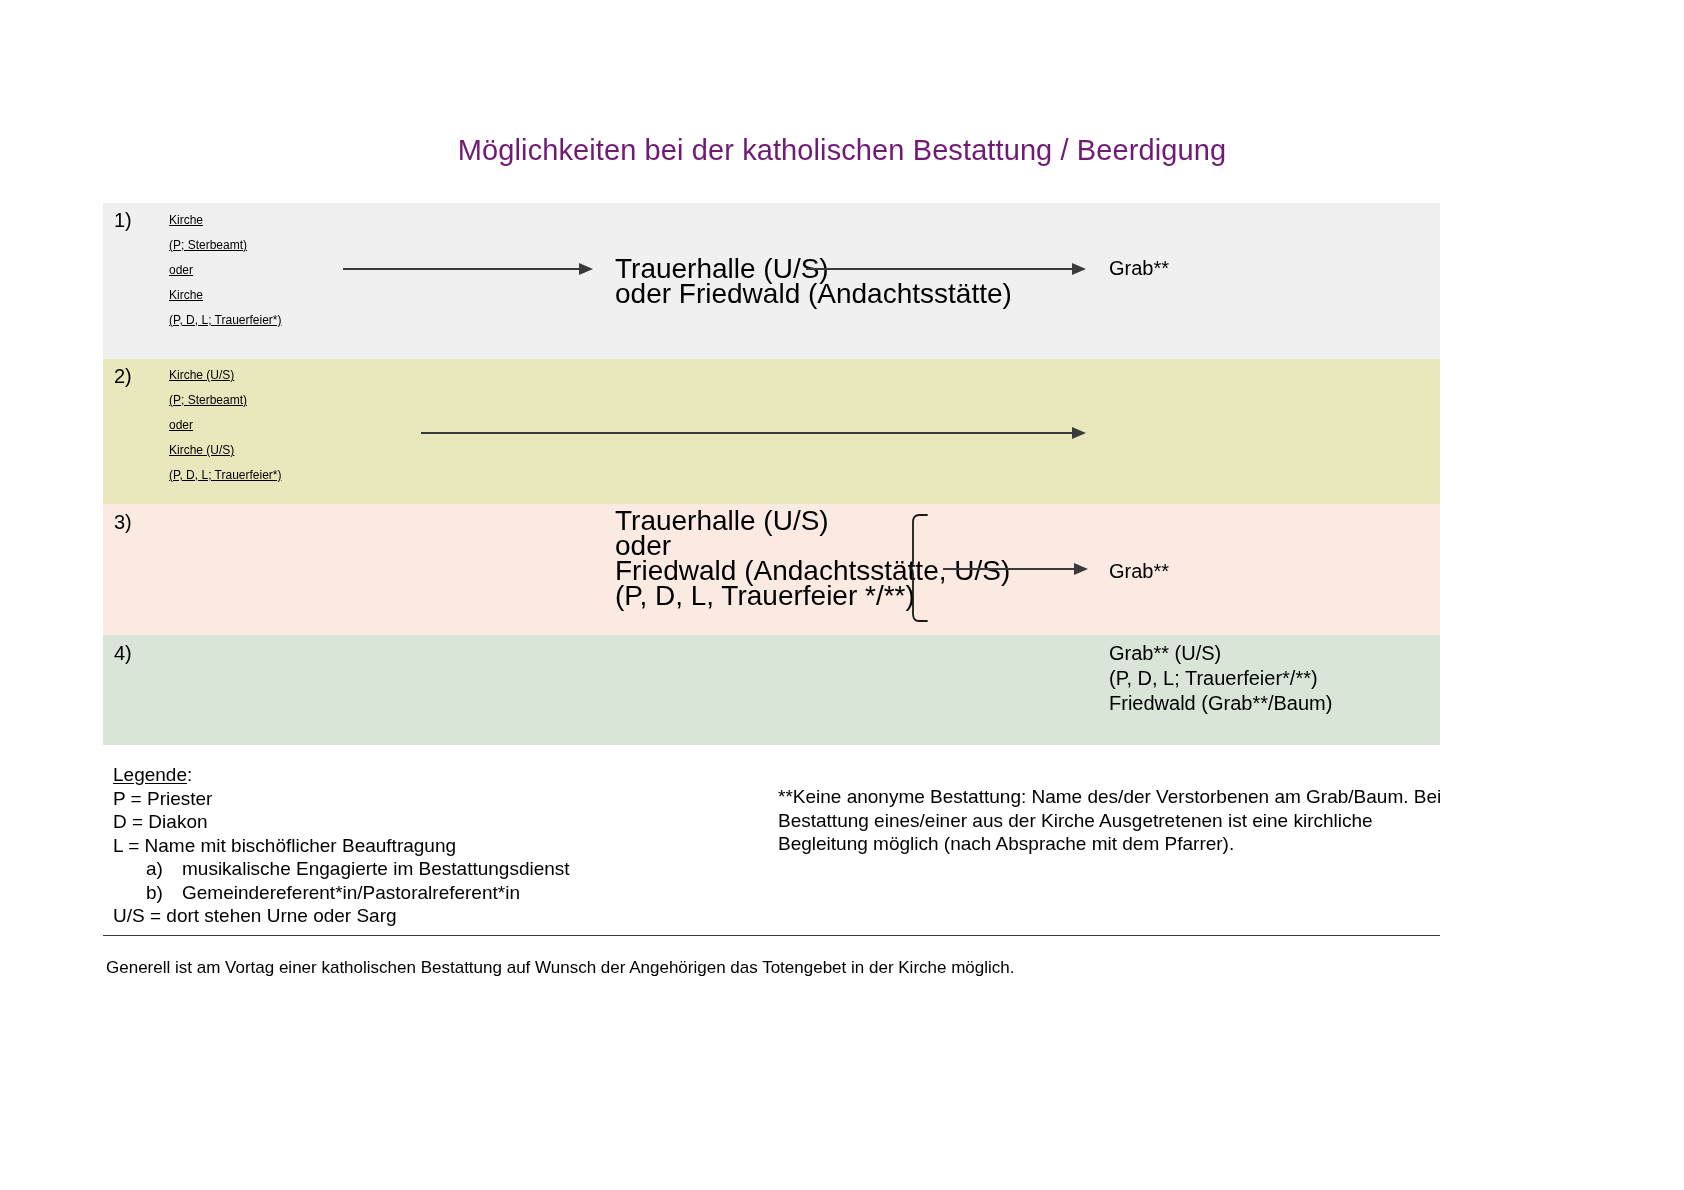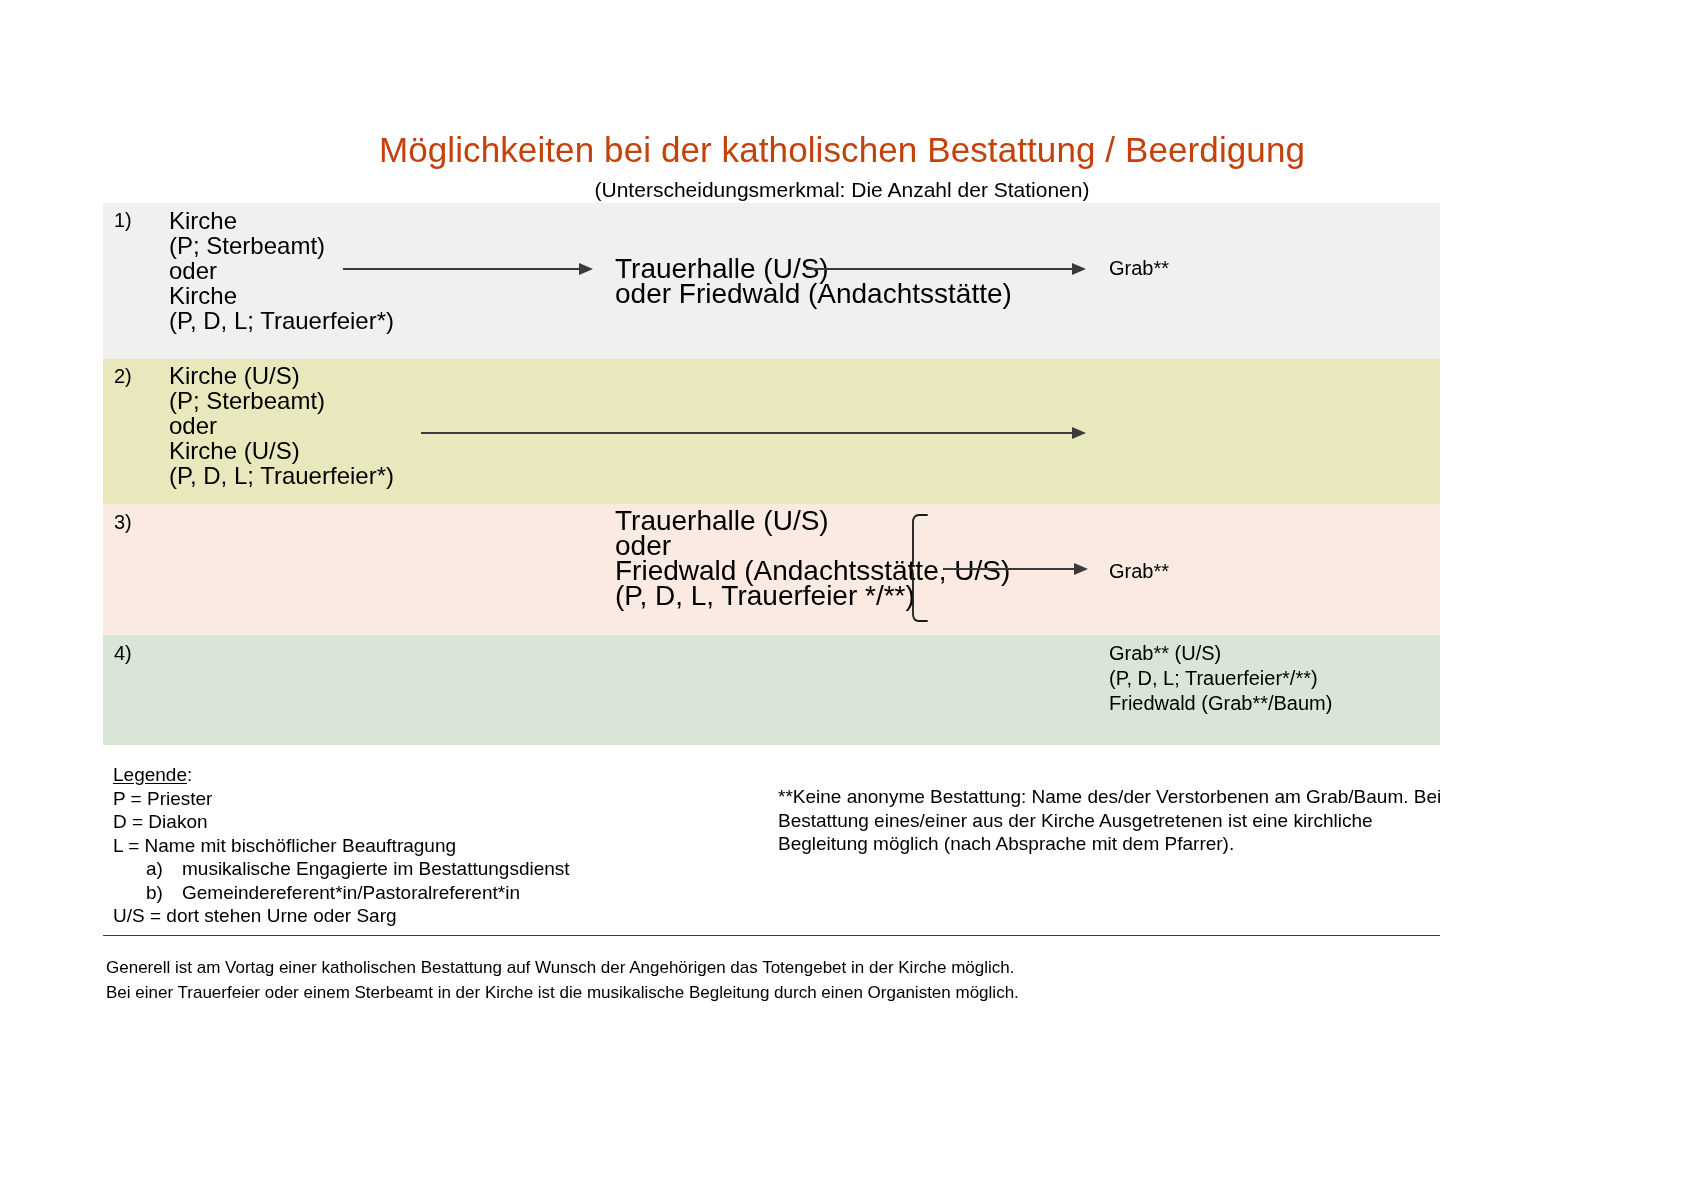--- a/index.html
+++ b/index.html
@@ -24,24 +24,24 @@
 
   
   .title-wrap {
     position: absolute;
     left: 0;
     top: 132px;
     width: 1684px;
     text-align: center;
   }
   .main-title {
-    font-size: 35px;
+    font-size: 29px;
     line-height: 36px;
     letter-spacing: 0.1px;
-    color: #c2410c;
+    color: #701a75;
   }
   .subtitle-wrap {
     position: absolute;
     left: 0;
     top: 176px;
     width: 1684px;
     text-align: center;
   }
   .subtitle {
     font-size: 21px;
@@ -71,23 +71,24 @@
     left: 11px;
   }
   .band.r1 .band-num { top: 5px; }
   .band.r2 .band-num { top: 5px; }
   .band.r3 .band-num { top: 6px; }
   .band.r4 .band-num { top: 6px; }
 
   .col-left {
     position: absolute;
     left: 66px;
-    font-size: 24px;
-    line-height: 25px;
-    white-space: pre;
+    font-size: 12px;
+    line-height: 25px;
+    white-space: pre;
+    text-decoration: underline;
   }
   .col-mid {
     position: absolute;
     left: 512px;
     font-size: 28px;
     line-height: 25px;
     white-space: pre;
   }
   .col-right {
     position: absolute;
@@ -177,23 +178,20 @@
   }
   .footer-line { white-space: pre-wrap; }
 </style>
 </head>
 <body>
 
 <div class="page">
 
   <div class="title-wrap">
     <span class="main-title">Möglichkeiten bei der katholischen Bestattung / Beerdigung</span>
-  </div>
-  <div class="subtitle-wrap">
-    <span class="subtitle">(Unterscheidungsmerkmal: Die Anzahl der Stationen</span><span class="subtitle paren-big">)</span>
   </div>
 
   <div class="bands">
 
     <div class="band r1">
       <div class="band-num">1)</div>
       <div class="col-left">Kirche
 (P; Sterbeamt)
 oder
 Kirche
@@ -284,16 +282,15 @@
     <div class="legend-col-right">
       <div class="legend-note">**Keine anonyme Bestattung: Name des/der Verstorbenen am Grab/Baum. Bei Bestattung eines/einer aus der Kirche Ausgetretenen ist eine kirchliche Begleitung möglich (nach Absprache mit dem Pfarrer).</div>
     </div>
 
   </div>
 
   <div class="hr"></div>
 
   <div class="footer">
     <div class="footer-line">Generell ist am Vortag einer katholischen Bestattung auf Wunsch der Angehörigen das Totengebet in der Kirche möglich.</div>
-    <div class="footer-line">Bei einer Trauerfeier oder einem Sterbeamt in der Kirche ist die musikalische Begleitung durch einen Organisten möglich.</div>
   </div>
 
 </div>
 
 </body></html>

